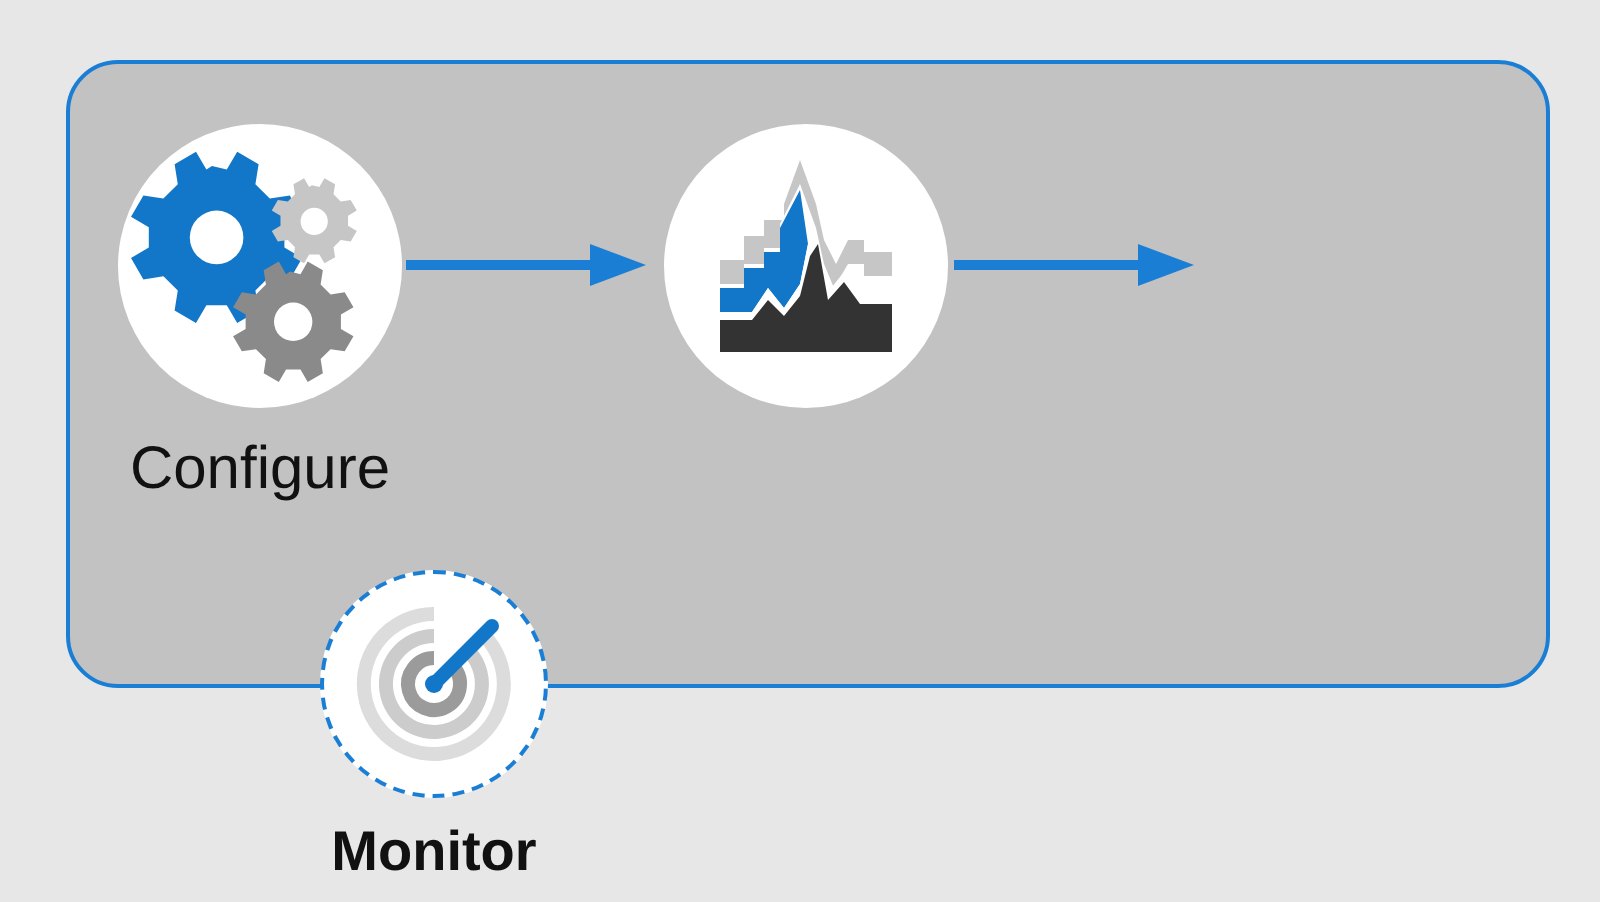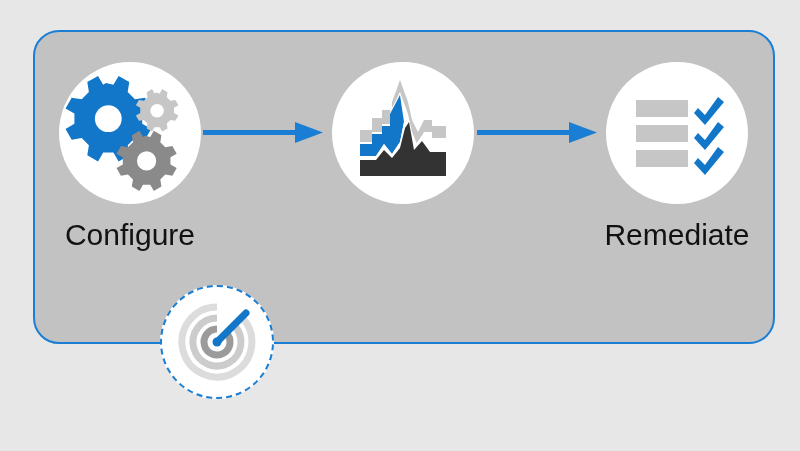--- a/index.html
+++ b/index.html
@@ -183,43 +183,31 @@
 
         <path d="M28,94 L44,94 L52,82 L60,92 L68,80 L72,60 L76,54 L82,84
                  L90,74 L98,86 L114,86 L114,114 L28,114 Z" fill="#ffffff"></path>
 
         <path d="M28,98 L44,98 L52,88 L60,96 L68,86 L73,66 L77,60 L82,88
                  L90,79 L98,90 L114,90 L114,114 L28,114 Z" fill="#333333"></path>
       </svg>
     </div>
   </div>
 
-  <div class="stage" id="stage-remediate">
-    <div class="stage-circle">
-      <svg class="stage-icon" viewBox="0 0 142 142" xmlns="http://www.w3.org/2000/svg">
-        <rect x="30" y="38" width="52" height="17" fill="#c6c6c6"></rect>
-        <rect x="30" y="63" width="52" height="17" fill="#c6c6c6"></rect>
-        <rect x="30" y="88" width="52" height="17" fill="#c6c6c6"></rect>
-        <path d="M92,46 L99,53 L112,35 L118,40 L99,63 L88,51 Z" fill="#1277c8"></path>
-        <path d="M92,71 L99,78 L112,60 L118,65 L99,88 L88,76 Z" fill="#1277c8"></path>
-        <path d="M92,96 L99,103 L112,85 L118,90 L99,113 L88,101 Z" fill="#1277c8"></path>
-      </svg>
-    </div>
-    <div class="stage-label">Remediate</div>
-  </div>
 
   <div id="stage-monitor">
     <div class="monitor-circle">
       <svg class="monitor-icon" viewBox="0 0 110 110" xmlns="http://www.w3.org/2000/svg">
 
         <path d="M55,20 A35,35 0 1,0 79.7,30.3" fill="none" stroke="#dcdcdc" stroke-width="7"></path>
 
         <path d="M55,31 A24,24 0 1,0 71.9,38" fill="none" stroke="#cccccc" stroke-width="7"></path>
 
         <path d="M55,42 A13,13 0 1,0 64.2,45.8" fill="none" stroke="#9b9b9b" stroke-width="7"></path>
 
         <line x1="55" y1="55" x2="84" y2="26" stroke="#1277c8" stroke-width="7" stroke-linecap="round"></line>
         <circle cx="55" cy="55" r="4.5" fill="#1277c8"></circle>
       </svg>
     </div>
+    <div class="stage-label">Monitor</div>
   </div>
 
 </div>
 
 </body></html>

